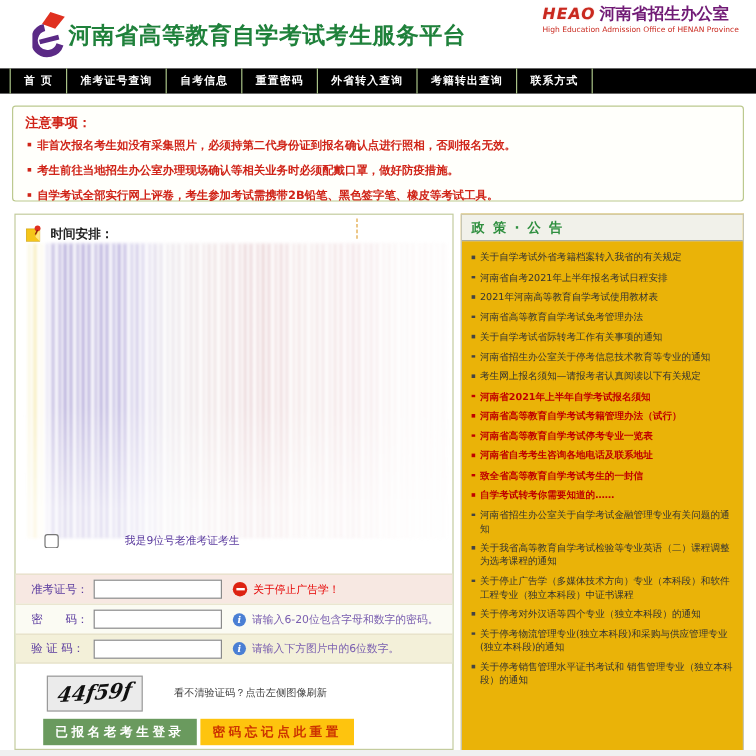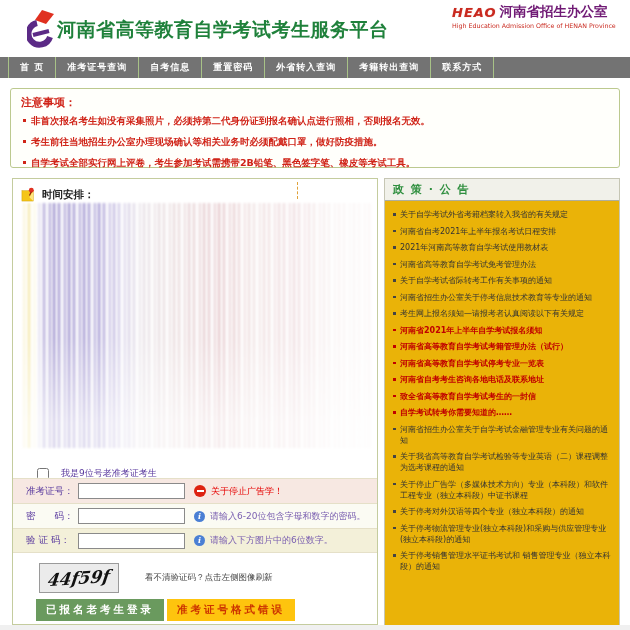--- a/index.html
+++ b/index.html
@@ -19,21 +19,21 @@
   .org-line1 { display:flex; align-items:center; }
   .org-acronym {
     font-size:13px; font-weight:bold; font-style:italic; color:#c9291f;
     letter-spacing:1px; margin-right:3px; text-shadow:0 0 1px #e8a49e;
   }
   .org-name { font-size:13.5px; font-weight:bold; color:#701a75; white-space:nowrap; }
   .org-subtitle { font-size:6.3px; color:#c9291f; margin-top:1px; white-space:nowrap; }
   
   .navbar {
     position:absolute; top:57px; left:0; width:630px; height:21px;
-    background:#737373; display:flex; align-items:stretch; padding-left:8px;
+    background:#000000; display:flex; align-items:stretch; padding-left:8px;
   }
   .nav-item {
     color:#ffffff; font-size:9px; font-weight:bold; padding:0 11px;
     display:flex; align-items:center; border-right:1px solid #a8c287;
     white-space:nowrap; cursor:pointer; letter-spacing:1px;
   }
   .nav-item:first-child { border-left:1px solid #a8c287; }
   
   .notice {
     position:absolute; top:88px; left:10px; width:610px; height:80px;
@@ -65,21 +65,21 @@
         rgba(255,255,255,0.95) 0 2px, rgba(255,255,255,0) 2px 4px,
         rgba(255,255,255,0.85) 4px 7px, rgba(255,255,255,0.1) 7px 9px,
         rgba(255,255,255,0.9) 9px 13px, rgba(255,255,255,0.25) 13px 15px),
       linear-gradient(90deg,
         #ffffff 0%, #f3e49b 2.5%, #ffffff 4.5%,
         #9b8fcc 7%, #a398d2 22%, #cfc8e6 28%,
         #e6e0e6 34%, #e9dadb 44%, #e4c6ca 56%,
         #efdfdf 66%, #e8cdd1 78%, #f4e7e7 88%, #f8f0f0 100%);
     filter:blur(1.3px);
   }
-  .checkbox-row { position:absolute; top:282px; left:0; width:364px; height:25px; display:flex; align-items:center; }
+  .checkbox-row { position:absolute; top:259px; left:0; width:364px; height:25px; display:flex; align-items:center;gap:43px; }
   .checkbox-row input { margin-left:24px; width:12px; height:12px; }
   .checkbox-label { font-size:9px; color:#5a3a9e; margin-left:12px; }
   .form-row {
     position:absolute; left:0; width:364px; height:25px;
     display:flex; align-items:center; border-top:1px solid #e5e0c8; padding-left:13px;
   }
   .row-ticket  { top:299px; background:#f7e8e2; }
   .row-pass    { top:324px; background:#fbfbf3; }
   .row-captcha { top:349px; background:#f3f0d9; border-bottom:1px solid #e5e0c8; }
   .form-label { font-size:9.5px; color:#5a3a9e; width:52px; white-space:nowrap; }
@@ -217,21 +217,21 @@
 
   <div class="captcha-area">
     <div class="captcha-box">
       <span class="captcha-text">44f59f</span>
     </div>
     <span class="captcha-refresh">看不清验证码？点击左侧图像刷新</span>
   </div>
 
   <div class="btn-row">
     <button class="btn btn-login">已报名老考生登录</button>
-    <button class="btn btn-reset">准考证号格式错误</button>
+    <button class="btn btn-reset">密码忘记点此重置</button>
   </div>
 </div>
 
 <div class="right-panel">
   <div class="ann-header">
     <span class="ann-title">政 策 · 公 告</span>
   </div>
   <ul class="ann-list">
     <li>关于自学考试外省考籍档案转入我省的有关规定</li>
     <li>河南省自考2021年上半年报名考试日程安排</li>

